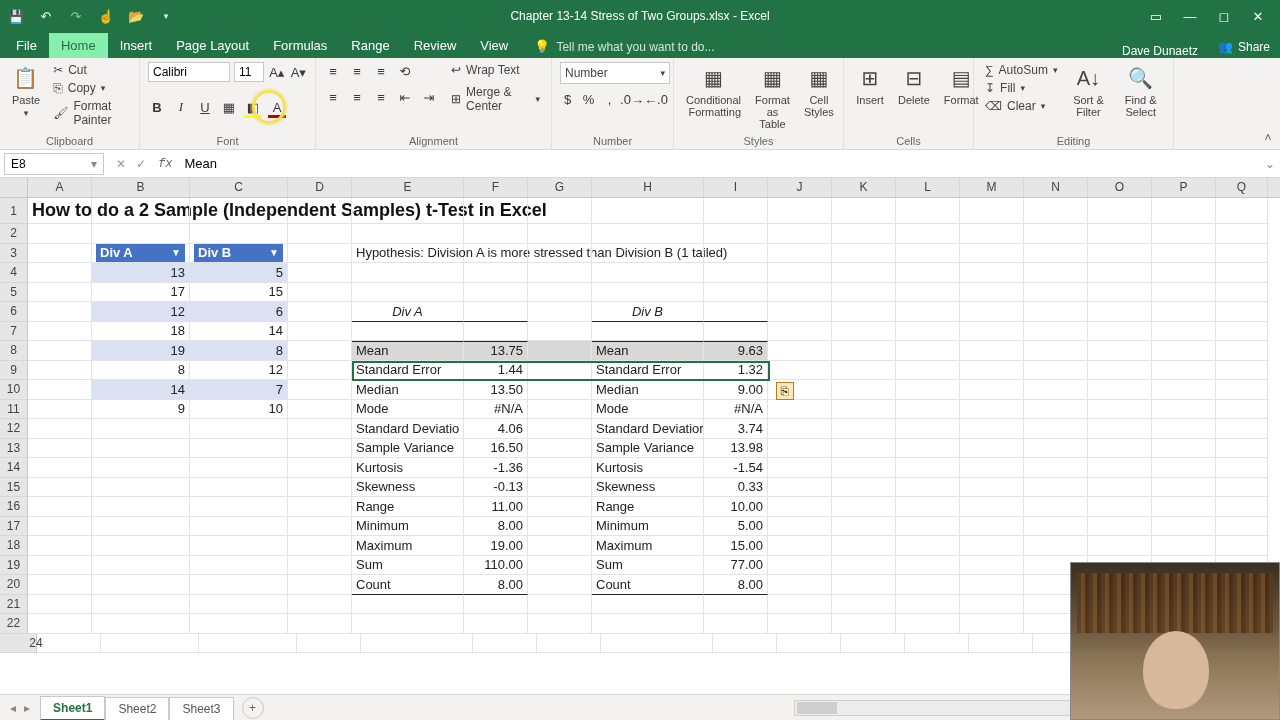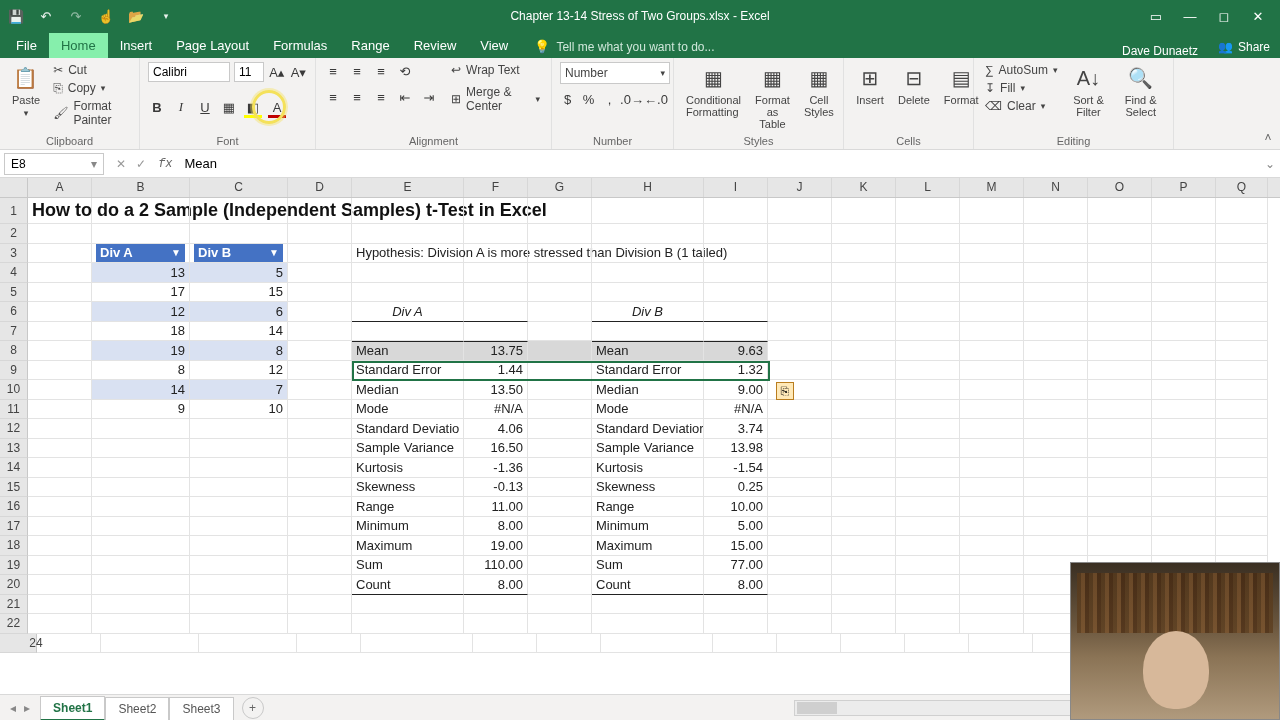--- a/index.html
+++ b/index.html
@@ -229,21 +229,21 @@
       </div>
     </div>
       </div>
     <div class="label">Number</div>
   </div>
 
   <div class="group" style="width:170px">
     <div class="grow">
       <div class="btn-col">
           <div class="bigic">▦</div>
-          <span style="text-align:left">Conditional Formatting</span>
+          <span style="text-align:right">Conditional Formatting</span>
         </div>
       <div class="btn-col">
           <div class="bigic">▦</div>
           <span style="text-align:center">Format as Table</span>
         </div>
       <div class="btn-col">
           <div class="bigic">▦</div>
           <span style="text-align:center">Cell Styles</span>
         </div>
     </div>
@@ -634,21 +634,21 @@
       <div class="gr">
         <div class="row-header" style="height: 100%;">15</div>
         <div class="cell col-A"></div>
         <div class="cell col-B"></div>
         <div class="cell col-C"></div>
         <div class="cell col-D"></div>
         <div class="cell col-E">Skewness</div>
         <div class="cell col-F r">-0.13</div>
         <div class="cell col-G"></div>
         <div class="cell col-H">Skewness</div>
-        <div class="cell col-I r">0.25</div>
+        <div class="cell col-I r">0.33</div>
         <div class="cell col-J"></div>
         <div class="cell col-K"></div>
         <div class="cell col-L"></div>
         <div class="cell col-M"></div>
         <div class="cell col-N"></div>
         <div class="cell col-O"></div>
         <div class="cell col-P"></div>
         <div class="cell col-Q"></div>
       </div>
       <div class="gr">

